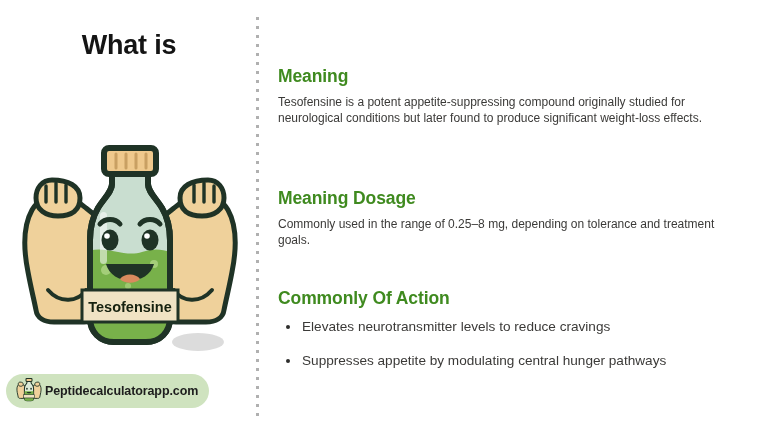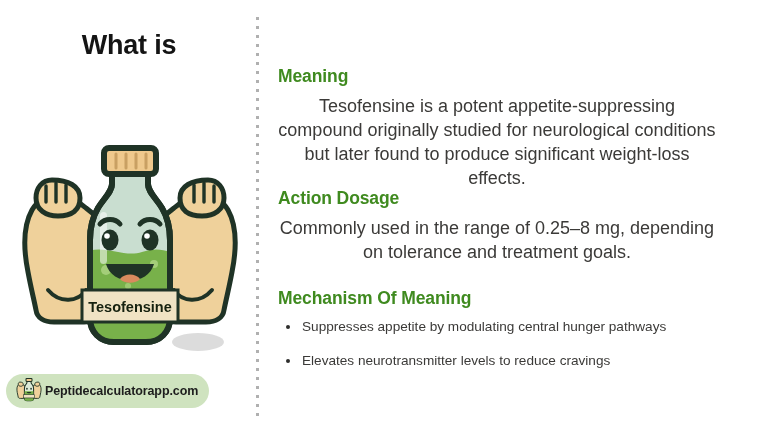--- a/index.html
+++ b/index.html
@@ -111,25 +111,24 @@
   .section-mechanism { top: 288px; }
 
   .section-heading {
     font-size: 17.5px;
     font-weight: bold;
     color: #3f8a1f;
     letter-spacing: -0.1px;
     margin-bottom: 7px;
   }
   .section-body {
-    font-size: 18px;
+    font-size: 12px;
     color: #3b3a38;
     line-height: 1.34;
     max-width: 438px;
-    text-align: center;
   }
 
   .bullet-list { list-style: none; margin-top: 9px; }
   .bullet-item {
     position: relative;
     padding-left: 24px;
     font-size: 13.6px;
     color: #3b3a38;
     line-height: 1.34;
     margin-bottom: 16px;
@@ -292,27 +291,27 @@
   <div class="divider"></div>
 
   <div class="content">
 
     <div class="section section-meaning">
       <div class="section-heading">Meaning</div>
       <div class="section-body">Tesofensine is a potent appetite-suppressing compound originally studied for neurological conditions but later found to produce significant weight-loss effects.</div>
     </div>
 
     <div class="section section-dosage">
-      <div class="section-heading">Action Dosage</div>
+      <div class="section-heading">Meaning Dosage</div>
       <div class="section-body">Commonly used in the range of 0.25–8 mg, depending on tolerance and treatment goals.</div>
     </div>
 
     <div class="section section-mechanism">
-      <div class="section-heading">Mechanism Of Meaning</div>
+      <div class="section-heading">Commonly Of Action</div>
       <ul class="bullet-list">
+        <li class="bullet-item">Elevates neurotransmitter levels to reduce cravings</li>
         <li class="bullet-item">Suppresses appetite by modulating central hunger pathways</li>
-        <li class="bullet-item">Elevates neurotransmitter levels to reduce cravings</li>
       </ul>
     </div>
 
   </div>
 
 </div>
 
 </body></html>

